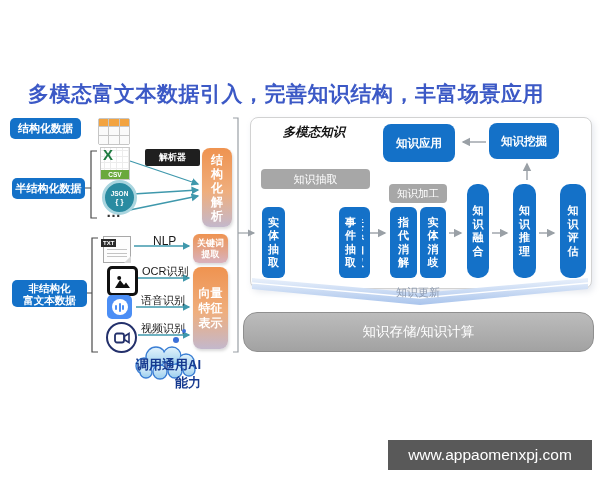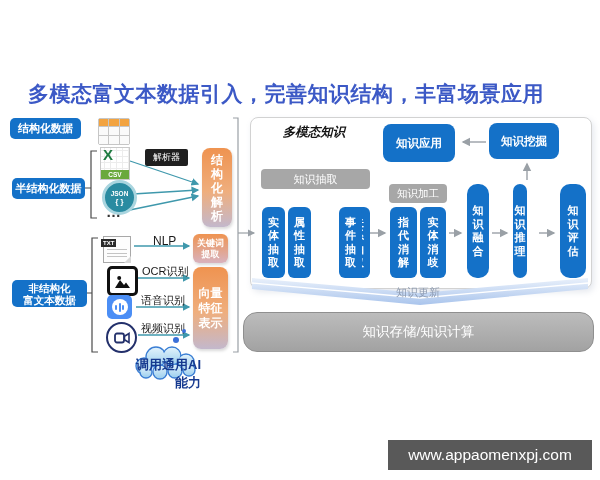--- a/index.html
+++ b/index.html
@@ -33,22 +33,22 @@
 
   #excel-icon{left:100px;top:147px;width:28px;height:31px;background:#fff;border:1px solid #c9c9c9;
               z-index:4;
               background-image:linear-gradient(#ececec 1px,transparent 1px),
                                linear-gradient(90deg,#ececec 1px,transparent 1px);
               background-size:6px 6px;background-position:9px 2px;}
   #excel-icon .xl-x{position:absolute;top:-1px;left:2px;color:#1e7b41;font-weight:bold;font-size:15px;line-height:1.1;}
   #excel-icon .xl-band{position:absolute;left:0;right:0;bottom:0;height:9px;background:#6aa93c;color:#fff;
               font-size:6.5px;font-weight:bold;display:flex;align-items:center;justify-content:center;}
 
-  #parser-tag{left:145px;top:149px;background:#1f1f1f;color:#fff;font-size:9px;padding:2px 8px;
-              border-radius:2px;z-index:4;}
+  #parser-tag{left:145px;top:149px;background:#1f1f1f;color:#fff;font-size:9px;padding:2px 14px;
+              border-radius:2px;z-index:4;font-weight:bold;}
 
   #json-icon{left:102px;top:180px;width:29px;height:29px;border-radius:50%;background:#2a8ba1;
              border:3px solid #a9d5df;color:#fff;font-weight:bold;z-index:4;
              display:flex;flex-direction:column;align-items:center;justify-content:center;}
   #json-icon .j1{font-size:6.5px;line-height:7px;}
   #json-icon .j2{font-size:8px;line-height:9px;}
 
   #ellipsis-mark{left:106px;top:203px;font-size:15px;font-weight:bold;color:#333;z-index:4;}
 
   #txt-icon{left:103px;top:236px;width:26px;height:25px;background:#fdfdfd;border:1px solid #a8a8a8;z-index:4;}
@@ -119,21 +119,21 @@
   .vbox span,.stagebox span{display:block;width:12px;word-break:break-all;line-height:13.5px;
          font-size:11px;text-align:center;}
   #ext-box-0{left:262px;width:23px;}
   #ext-box-1{left:288px;width:23px;}
   #ext-box-2{left:313px;width:23px;margin-left:34px;}
   #ext-box-3{left:339px;width:23px;}
   #proc-box-0{left:390px;width:27px;}
   #proc-box-1{left:420px;width:26px;}
   .stagebox{border-radius:10px;top:184px;height:94px;}
   #stage-box-0{left:467px;width:22px;}
-  #stage-box-1{left:513px;width:14px;}
+  #stage-box-1{left:513px;width:23px;}
   #stage-box-2{left:560px;width:26px;}
 
   #update-label{left:368px;top:285px;width:100px;text-align:center;font-size:11px;color:#8e9bb0;z-index:4;}
   #storage-bar{left:243px;top:312px;width:349px;height:38px;border:1px solid #8f8f8f;border-radius:14px;
          background:linear-gradient(#bcbcbc,#a2a2a2);color:#fff;font-size:13.5px;
          display:flex;align-items:center;justify-content:center;z-index:4;}
 
   
   #overlay{left:0;top:0;width:600px;height:480px;z-index:3;pointer-events:none;}
 </style>
@@ -261,23 +261,20 @@
 
   <div class="abs bluebox" id="app-box">知识应用</div>
   <div class="abs bluebox" id="mining-box">知识挖掘</div>
 
   <div class="abs grayhdr" id="extract-header">知识抽取</div>
   <div class="abs grayhdr" id="process-header">知识加工</div>
 
   <div class="abs bluebox vbox" id="ext-box-0">
     <span>实体抽取</span>
     </div>
-  <div class="abs bluebox vbox" id="ext-box-1">
-    <span>属性抽取</span>
-    </div>
   <div class="abs bluebox vbox" id="ext-box-2">
     <span>关系抽取</span>
     </div>
   <div class="abs bluebox vbox" id="ext-box-3">
     <span>事件抽取</span>
     </div>
 
   <div class="abs bluebox vbox" id="proc-box-0">
     <span>指代消解</span>
     </div>

